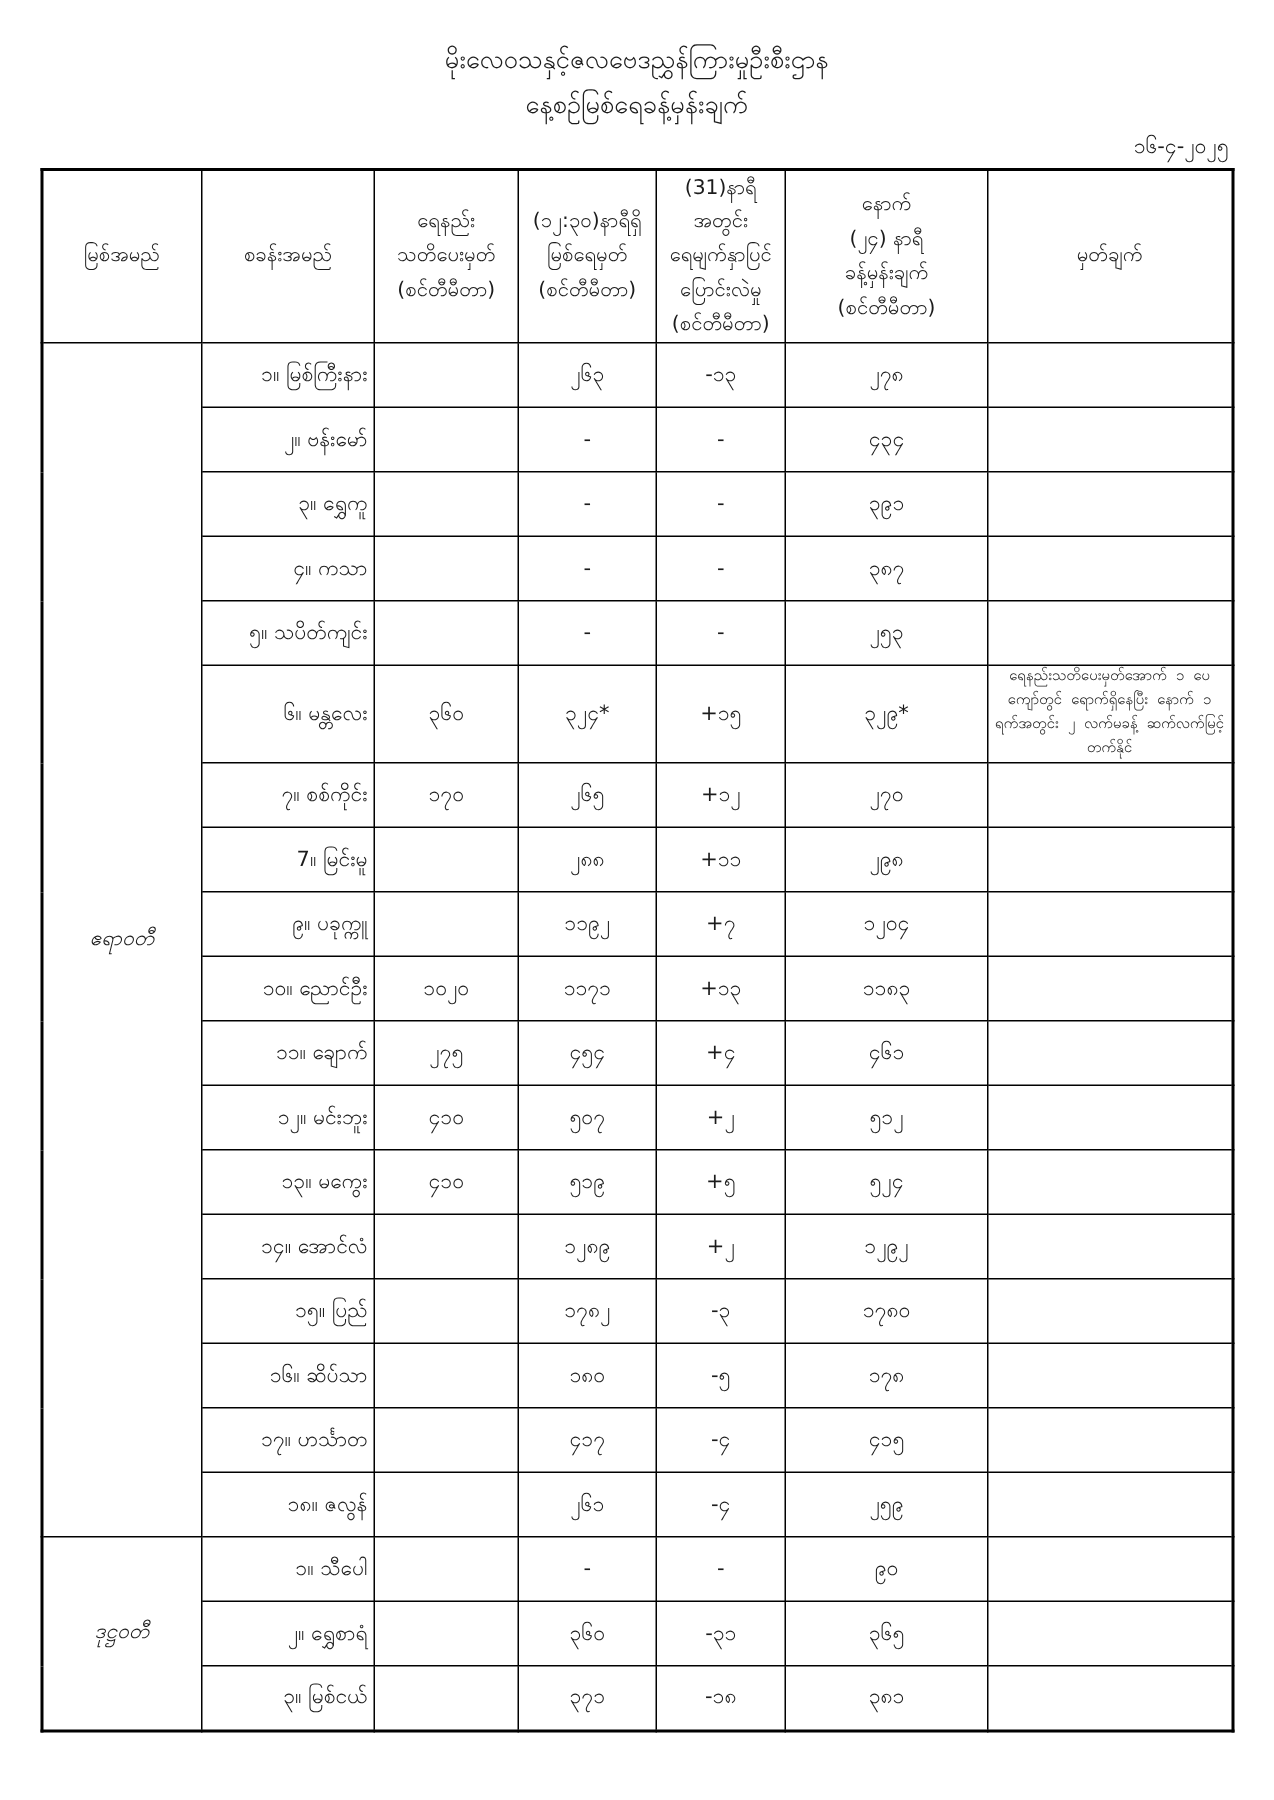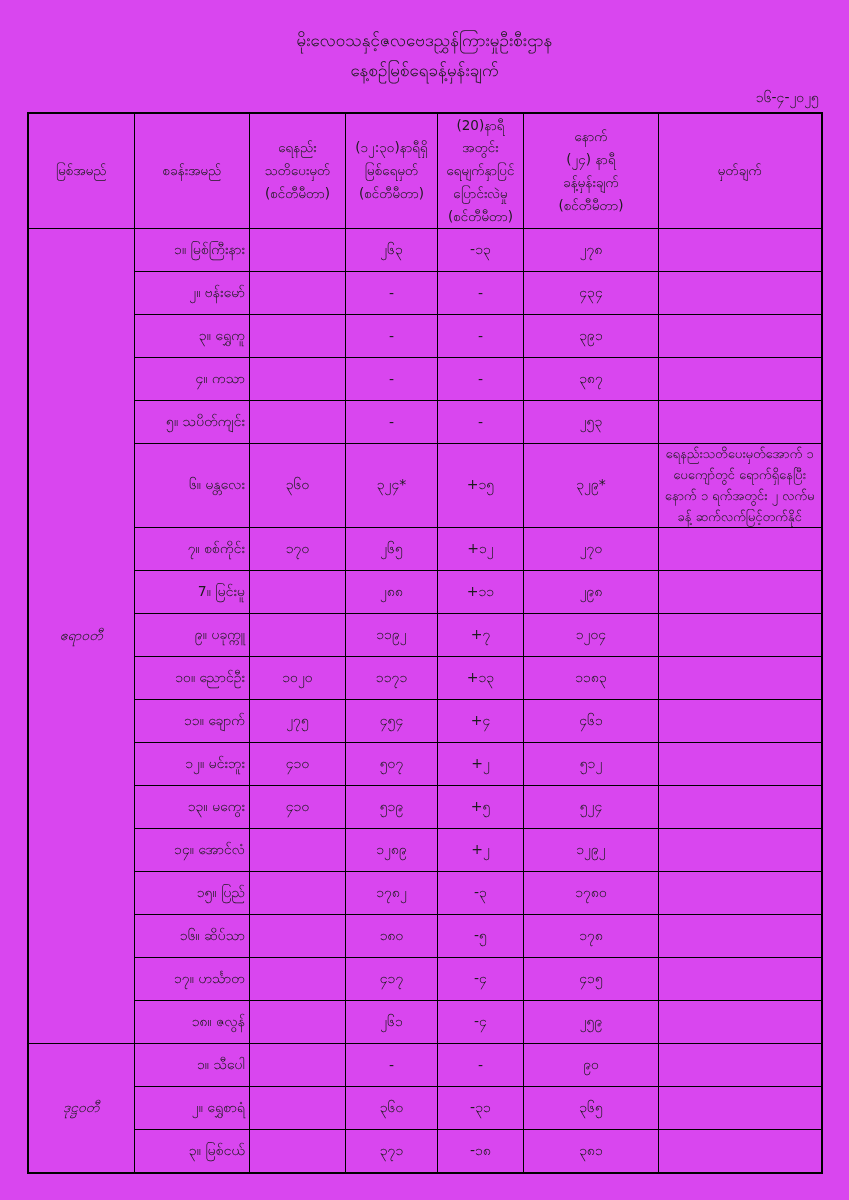--- a/index.html
+++ b/index.html
@@ -1,20 +1,20 @@
 <!DOCTYPE html>
 <html><head>
 <meta charset="utf-8">
 <style>
   html,body{margin:0;padding:0;background:#e8e8e8;}
   .page{
     position:relative;
     width:849px;height:1200px;
     margin:0 auto;
-    background:#d946ef;
+    background:#ffffff;
     color:#1c1c1c;
     font-family:"DejaVu Sans", sans-serif;
     overflow:hidden;
     box-sizing:border-box;
   }
   .titles{
     padding-top:26px;
     text-align:center;
     line-height:1.75;
   }
@@ -63,23 +63,24 @@
     text-align:right;
     padding-left:9px;
     white-space:nowrap;
   }
   td.num-cell{
     text-align:center;
     white-space:nowrap;
   }
   td.remark-cell{
     text-align:center;
-    font-size:13px;
+    font-size:10px;
     line-height:1.6;
     padding:0 3px;
+    font-family:Liberation Mono, monospace;
   }
 </style>
 </head>
 <body>
 
 <div class="page">
   <div class="titles">
     <div class="title-line">မိုးလေဝသနှင့်ဇလဗေဒညွှန်ကြားမှုဦးစီးဌာန</div>
     <div class="title-line">နေ့စဉ်မြစ်ရေခန့်မှန်းချက်</div>
   </div>
@@ -98,21 +99,21 @@
     <thead>
       <tr>
         <th>မြစ်အမည်</th>
         <th>စခန်းအမည်</th>
         <th>ရေနည်း
 သတိပေးမှတ်
 (စင်တီမီတာ)</th>
         <th>(၁၂:၃၀)နာရီရှိ
 မြစ်ရေမှတ်
 (စင်တီမီတာ)</th>
-        <th>(20)နာရီအတွင်း
+        <th>(31)နာရီအတွင်း
 ရေမျက်နှာပြင်
 ပြောင်းလဲမှု
 (စင်တီမီတာ)</th>
         <th>နောက်
 (၂၄) နာရီ
 ခန့်မှန်းချက်
 (စင်တီမီတာ)</th>
         <th>မှတ်ချက်</th>
       </tr>
     </thead>

